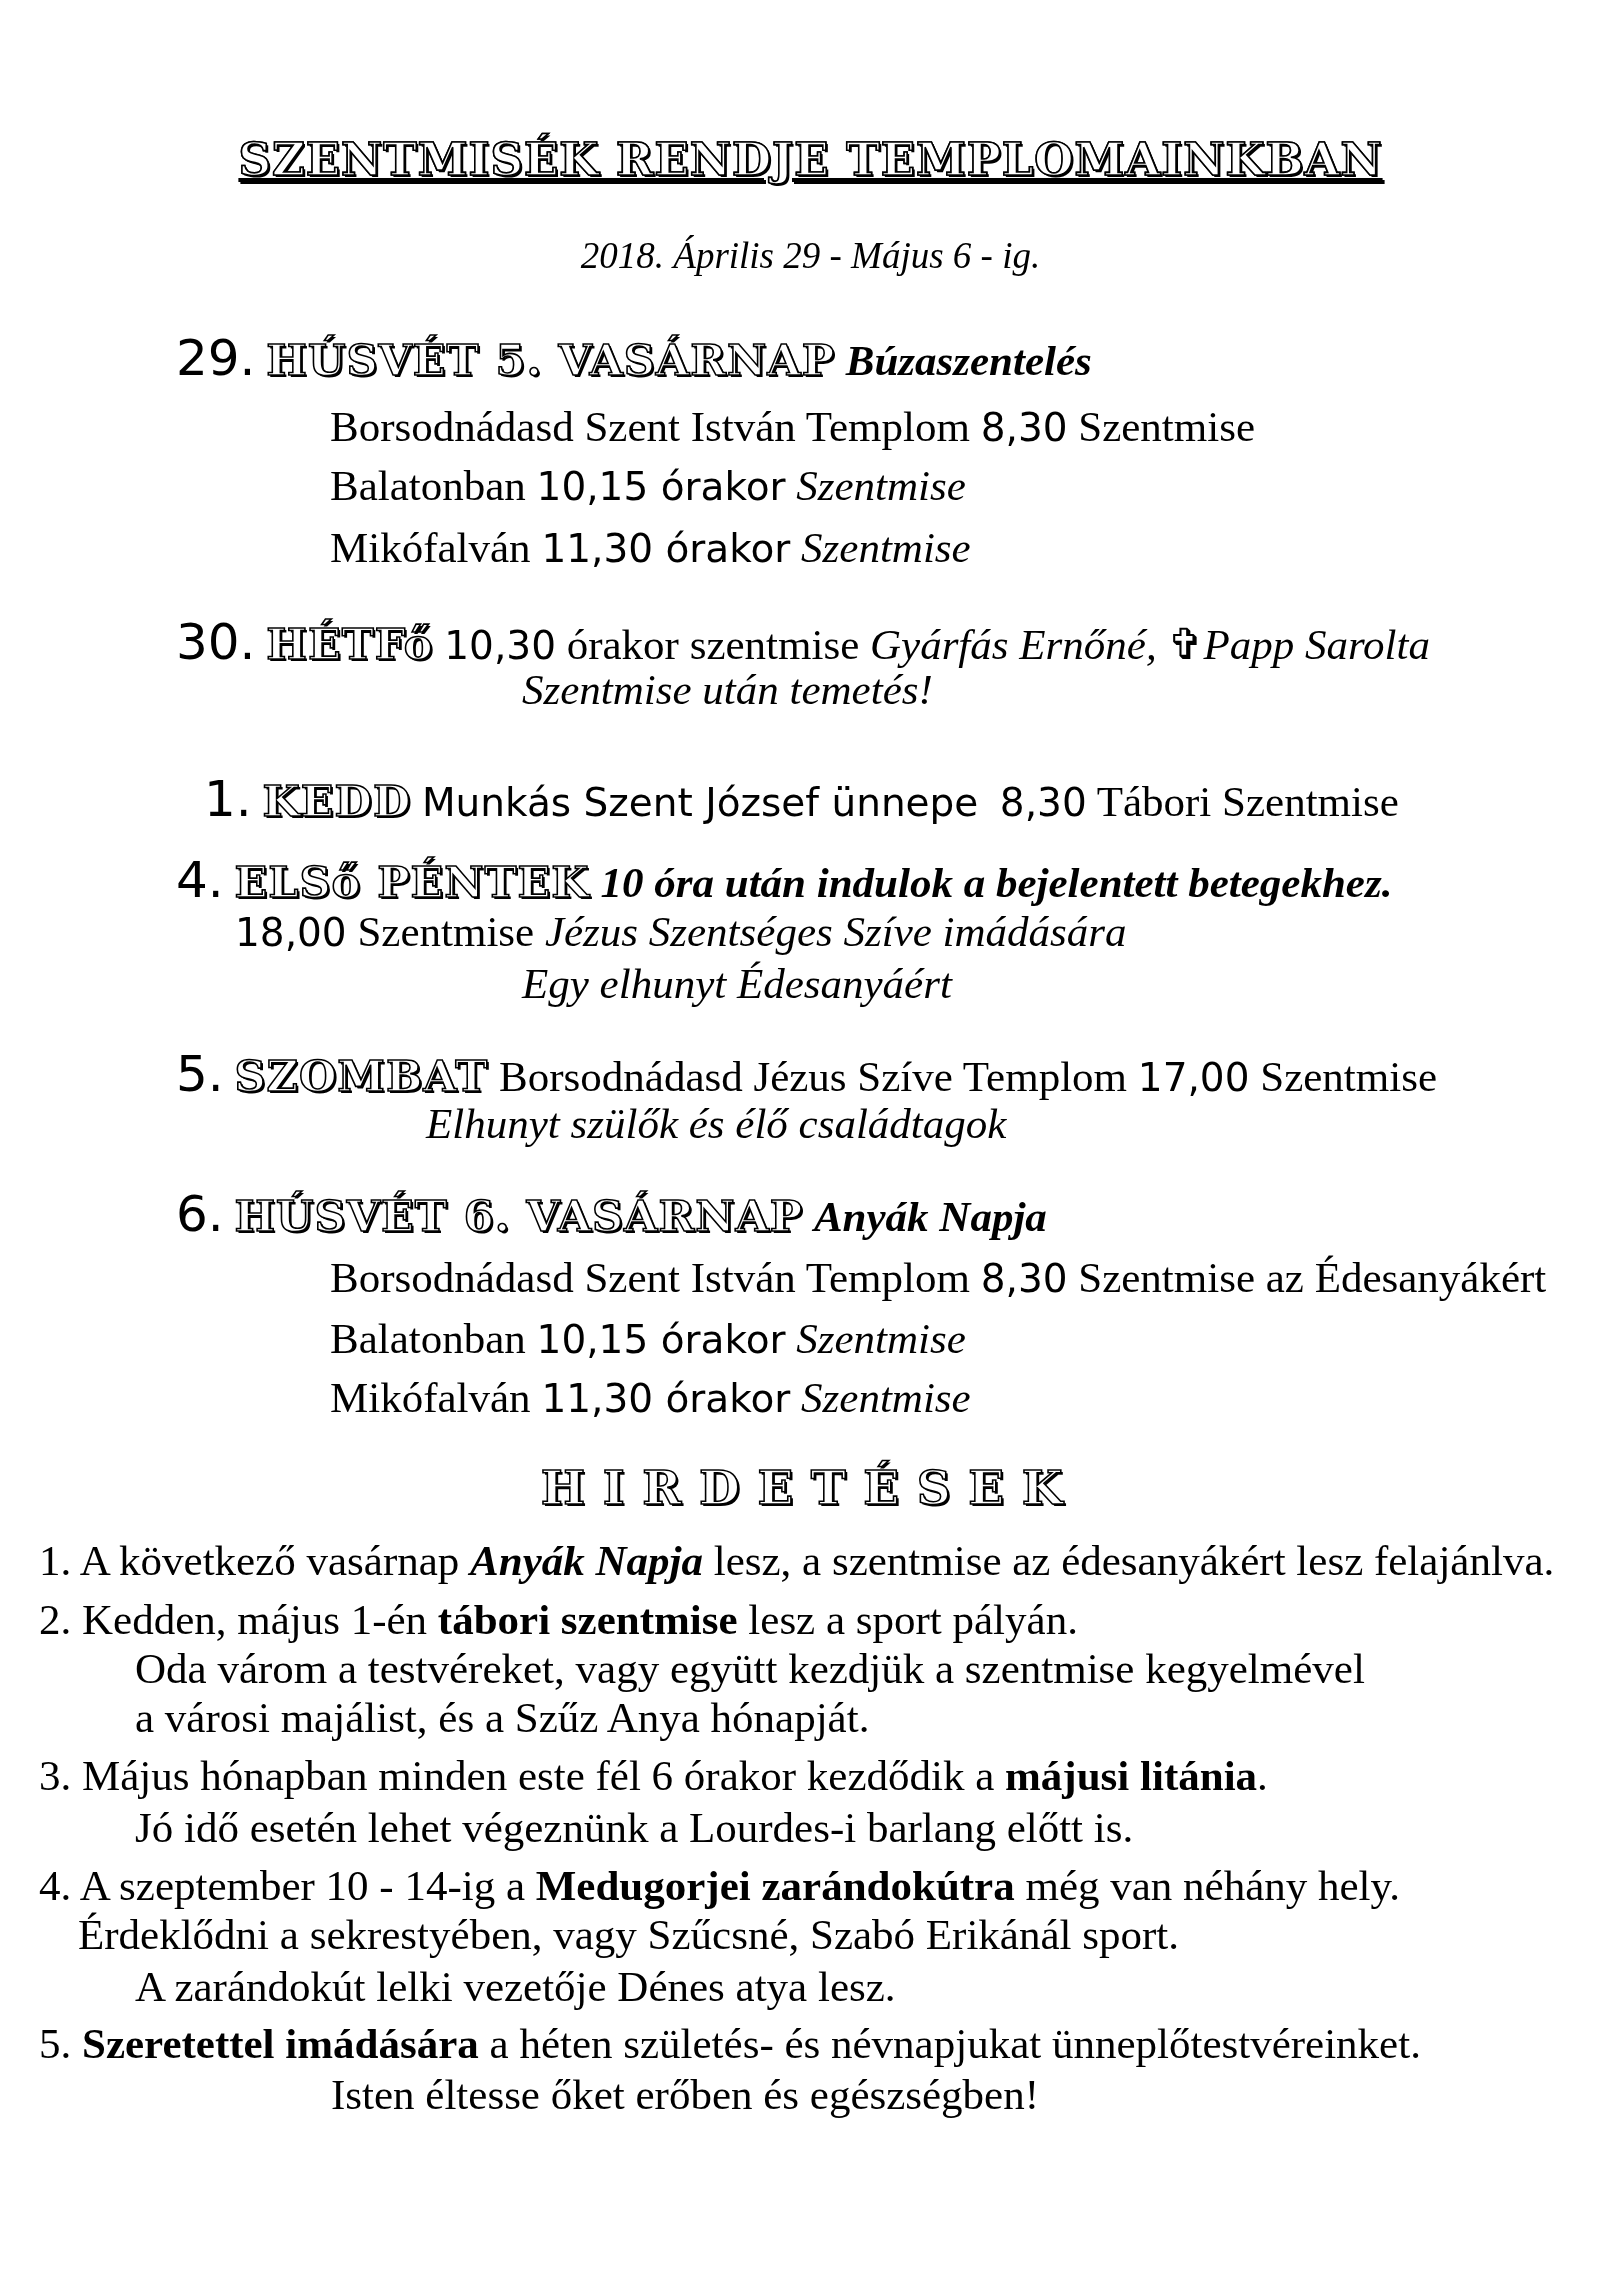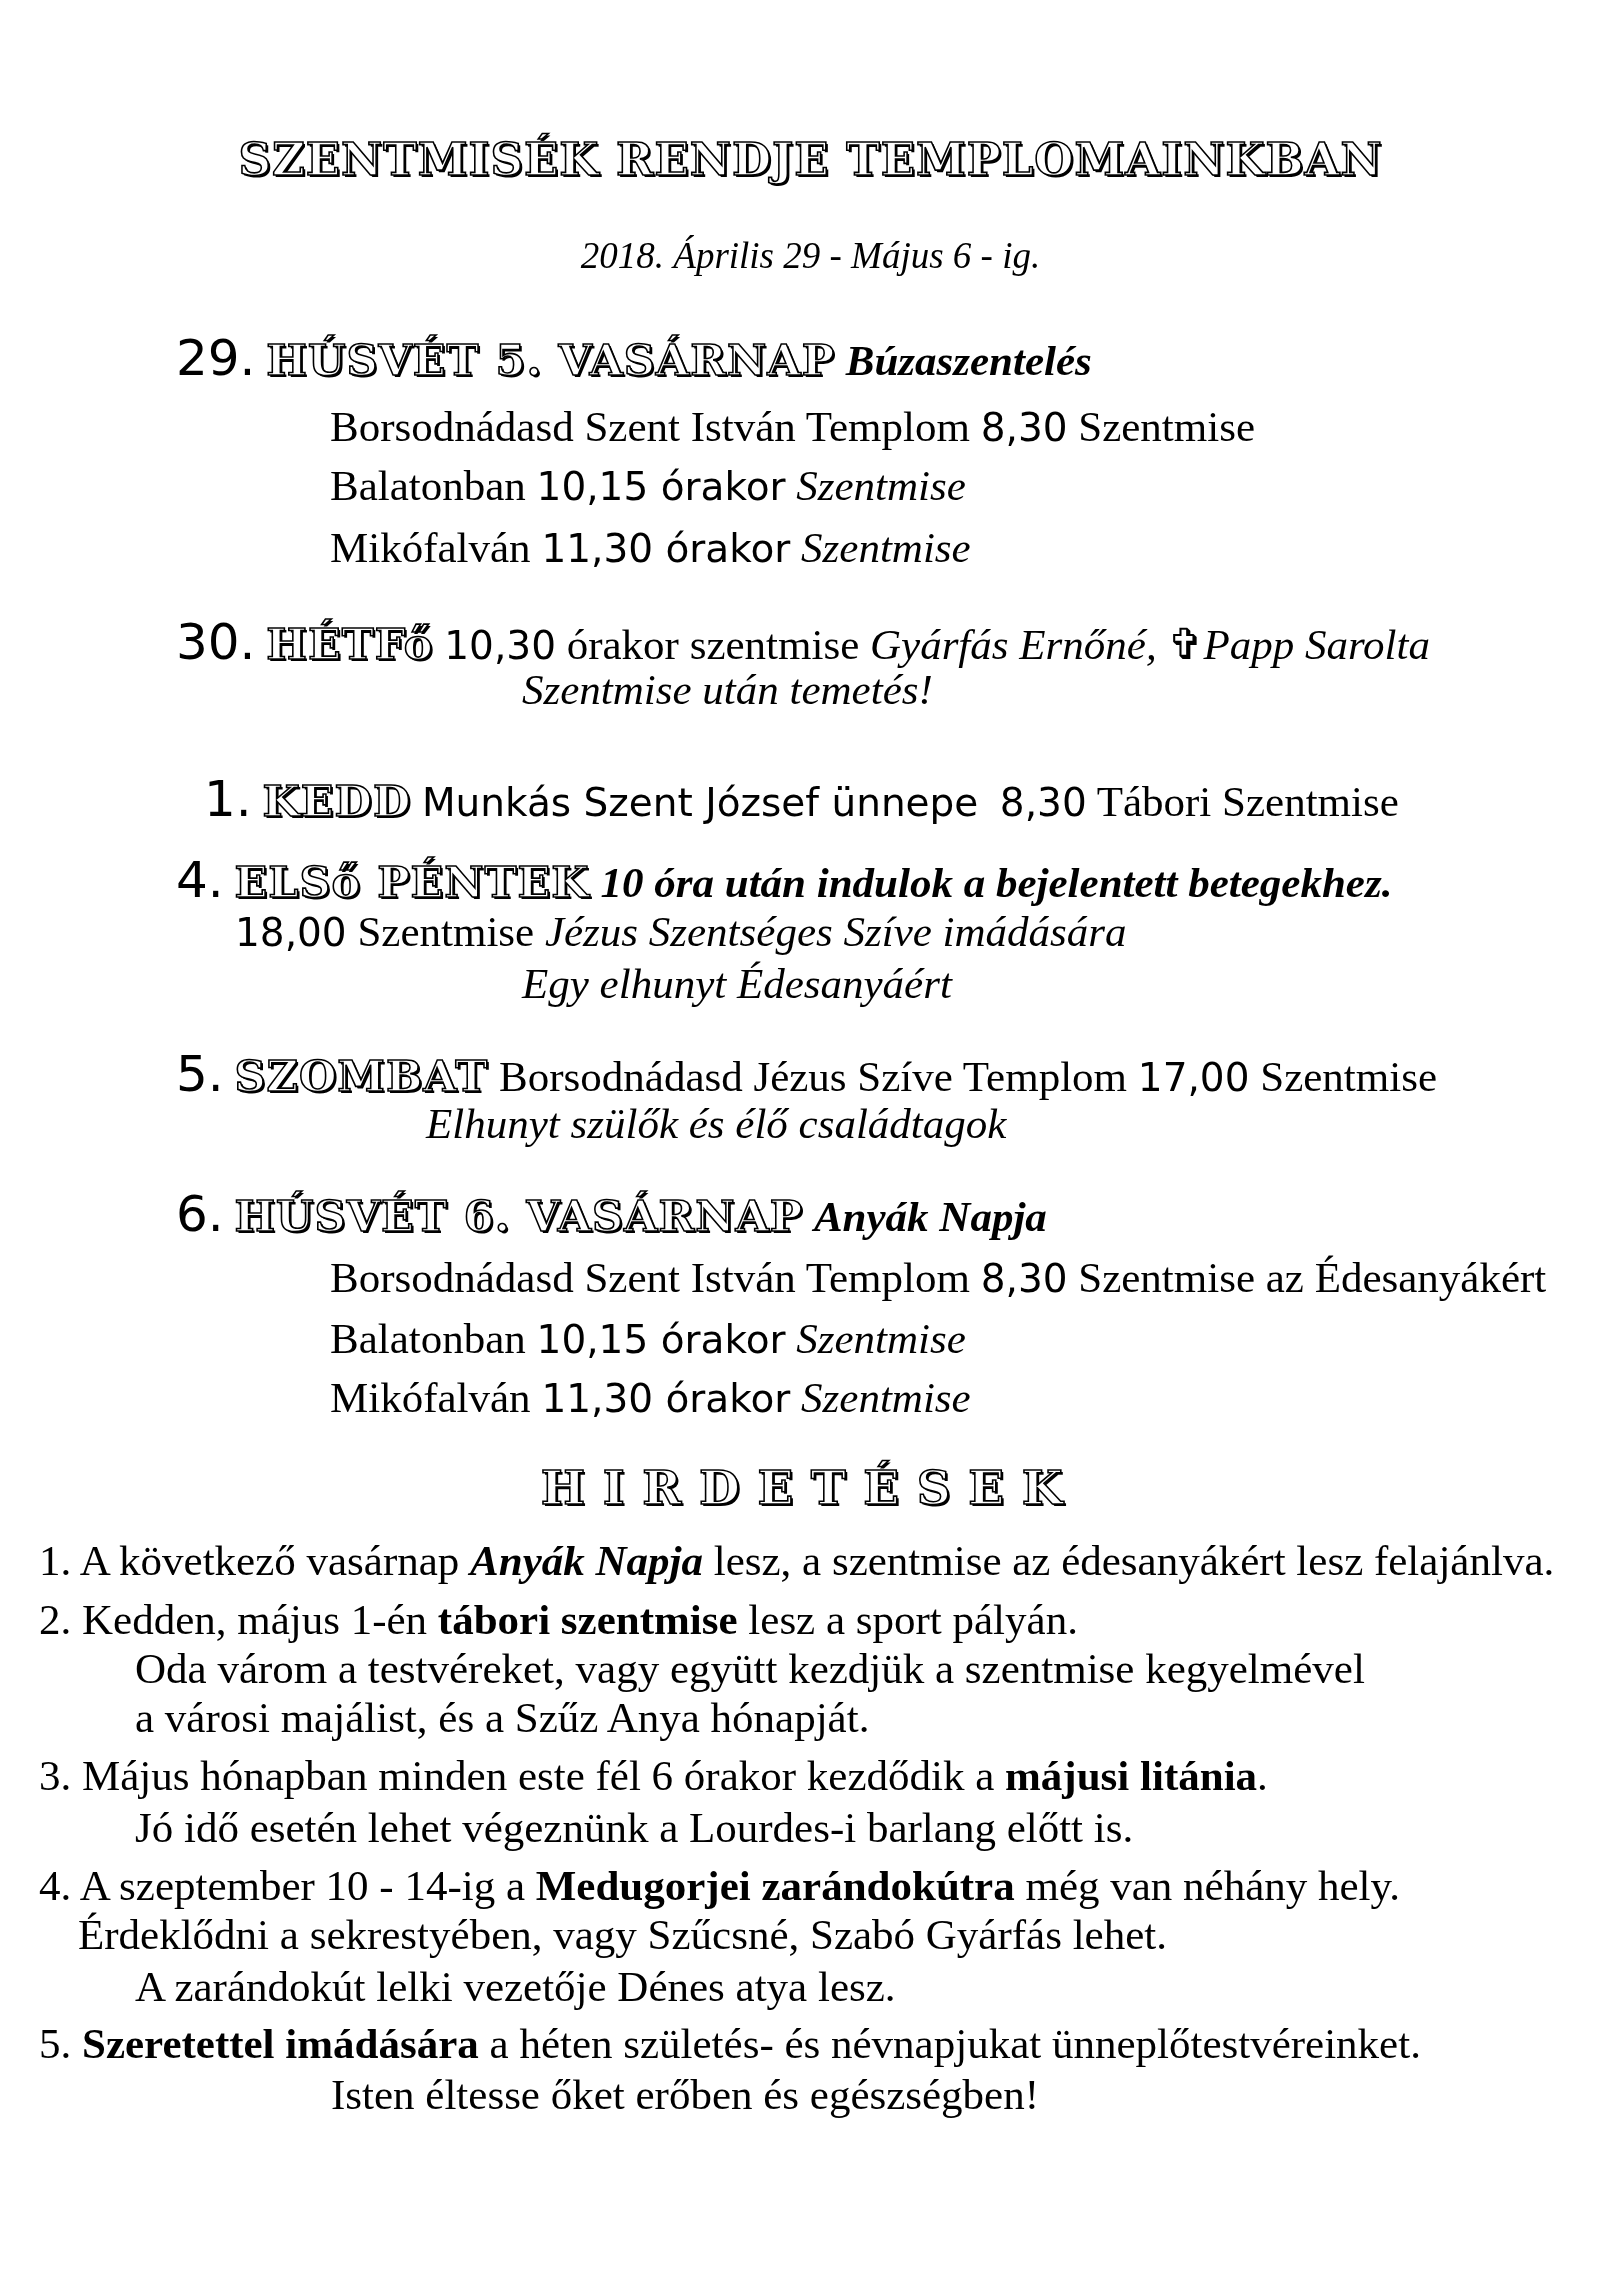--- a/index.html
+++ b/index.html
@@ -2,21 +2,21 @@
 <html><head>
 <meta charset="utf-8">
 <style>
   html, body { margin: 0; padding: 0; background: #ffffff; }
   body { width: 1621px; height: 2293px; position: relative; overflow: hidden; color: #000; }
   .line { position: absolute; white-space: nowrap; font-family: "Liberation Serif", serif; font-size: 43px; line-height: 1; }
   .deco { font-family: "DejaVu Serif", serif; font-weight: bold; letter-spacing: 1px; color: #fff; -webkit-text-stroke: 1.6px #000; text-shadow: 2px 2px 0 #000; }
   .sans { font-family: "DejaVu Sans", sans-serif; font-size: 39px; }
   .it { font-style: italic; }
   .b { font-weight: bold; }
-  .title { font-size: 45px; text-align: center; left: 0; width: 1621px; }
+  .title { font-size: 45px; text-align: center; left: 0; width: 1621px; text-decoration: underline; }
   .date { font-size: 37px; font-style: italic; text-align: center; left: 0; width: 1621px; }
   .hird { font-size: 47px; letter-spacing: 17.6px; text-align: center; left: 0; width: 1621px; }
   .num { font-family: "DejaVu Sans", sans-serif; font-size: 50px; }
 </style>
 </head>
 <body>
 
 <div class="line title deco" style="top:137px;">SZENTMISÉK RENDJE TEMPLOMAINKBAN</div>
 <div class="line date" style="top:237px;">2018. Április 29 - Május 6 - ig.</div>
 
@@ -102,20 +102,20 @@
 <div class="line" style="left:135px; top:1696px;">a városi majálist, és a Szűz Anya hónapját.</div>
 
 <div class="line" style="left:39px; top:1754px;">
   <span>3. Május hónapban minden este fél 6 órakor kezdődik a </span><span class="b">májusi litánia</span><span>.</span>
 </div>
 <div class="line" style="left:135px; top:1806px;">Jó idő esetén lehet végeznünk a Lourdes-i barlang előtt is.</div>
 
 <div class="line" style="left:39px; top:1864px;">
   <span>4. A szeptember 10 - 14-ig a </span><span class="b">Medugorjei zarándokútra</span><span> még van néhány hely.</span>
 </div>
-<div class="line" style="left:78px; top:1913px;">Érdeklődni a sekrestyében, vagy Szűcsné, Szabó Gyárfás lehet.</div>
+<div class="line" style="left:78px; top:1913px;">Érdeklődni a sekrestyében, vagy Szűcsné, Szabó Erikánál sport.</div>
 <div class="line" style="left:135px; top:1965px;">A zarándokút lelki vezetője Dénes atya lesz.</div>
 
 <div class="line" style="left:39px; top:2022px;">
   <span>5. </span><span class="b">Szeretettel imádására</span><span> a héten születés- és névnapjukat ünneplőtestvéreinket.</span>
 </div>
 <div class="line" style="left:331px; top:2073px;">Isten éltesse őket erőben és egészségben!</div>
 
 
 </body></html>

